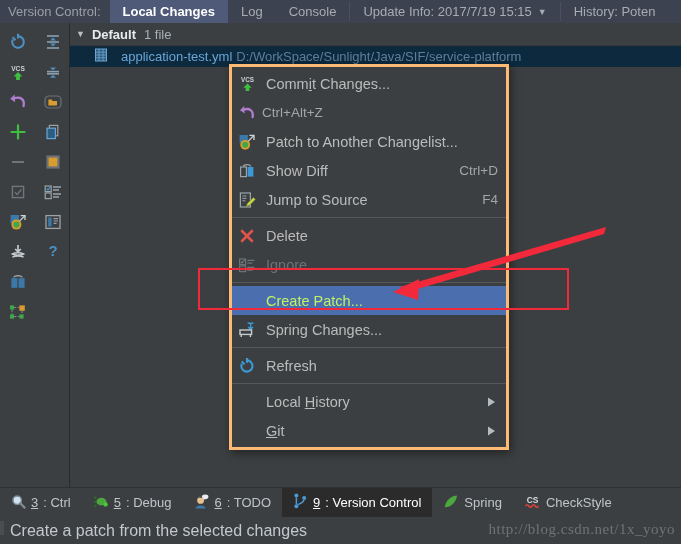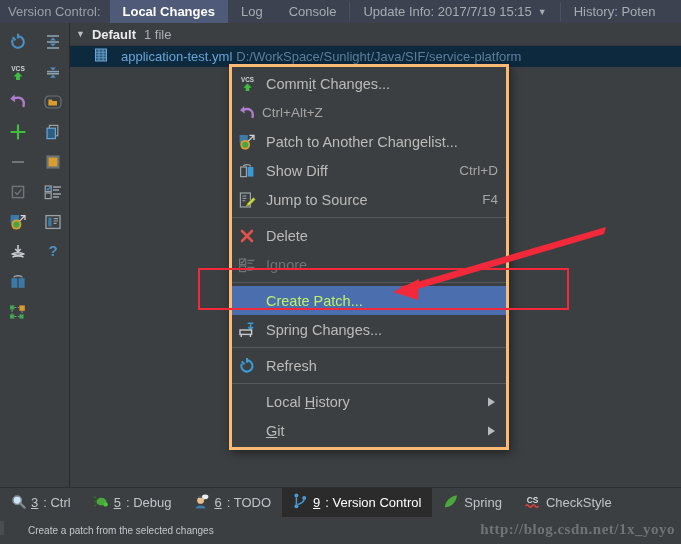--- a/index.html
+++ b/index.html
@@ -122,28 +122,28 @@
   .bw.active { background: #2b2b2b; color: #ffffff; }
   .bw .num { text-decoration: underline; }
 
   
   .statusbar {
     position: absolute; left: 0; top: 517px; width: 681px; height: 27px;
     background: #3c3f41;
     display: flex; align-items: center;
   }
   .sb-text {
-    color: #c3c8cc; font-size: 10px; padding-left: 28px; white-space: nowrap;
+    color: #c3c8cc; font-size: 16px; padding-left: 10px; white-space: nowrap;
   }
   .watermark {
     position: absolute; left: 388px; top: 517px; width: 293px; height: 24px;
     display: flex; align-items: center; justify-content: flex-end;
     padding-right: 6px;
     color: #6f7376; font-size: 15px;
-    font-family: "Liberation Serif", serif; letter-spacing: .5px; font-weight: bold;
+    font-family: "Liberation Serif", serif; letter-spacing: .5px;
   }
   .sb-edge {
     position: absolute; left: 0; top: 521px; width: 4px; height: 14px;
     background: #4a4d50;
   }
 </style>
 </head>
 <body>
 
 <div id="root">

